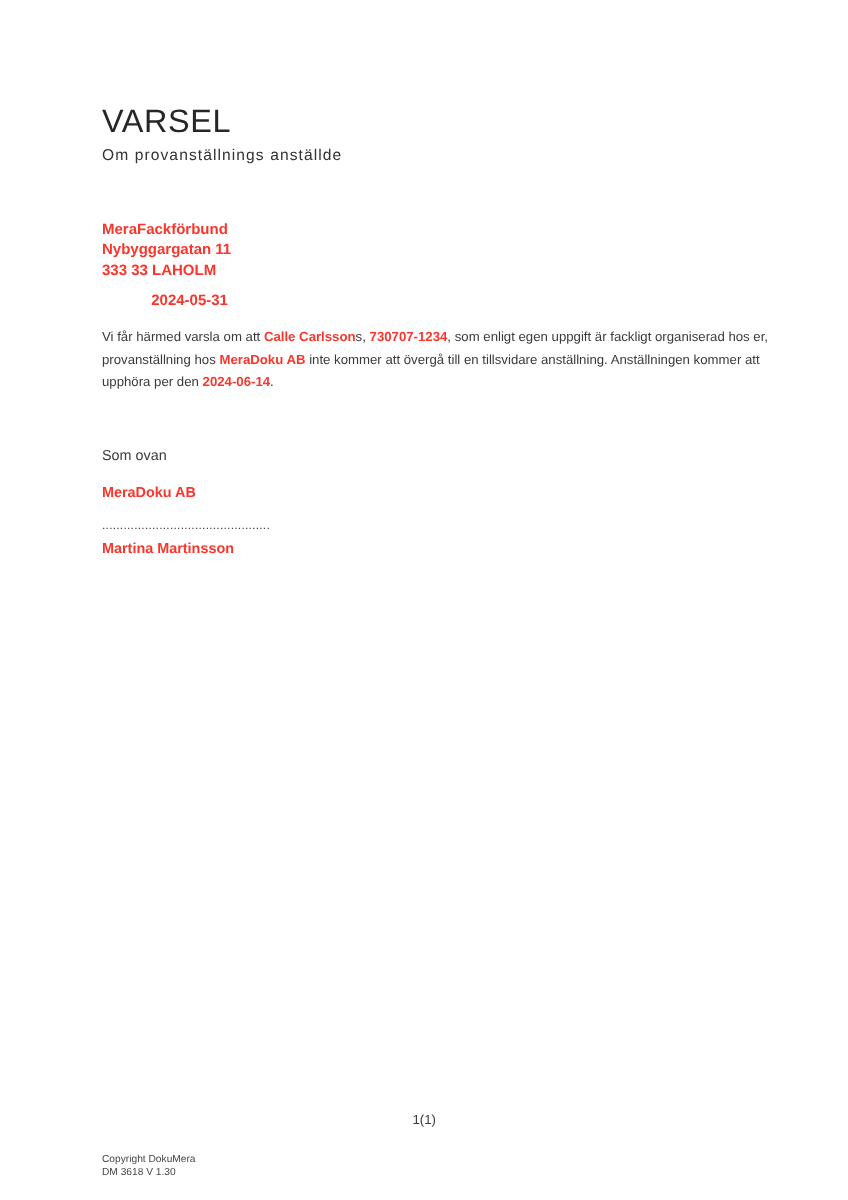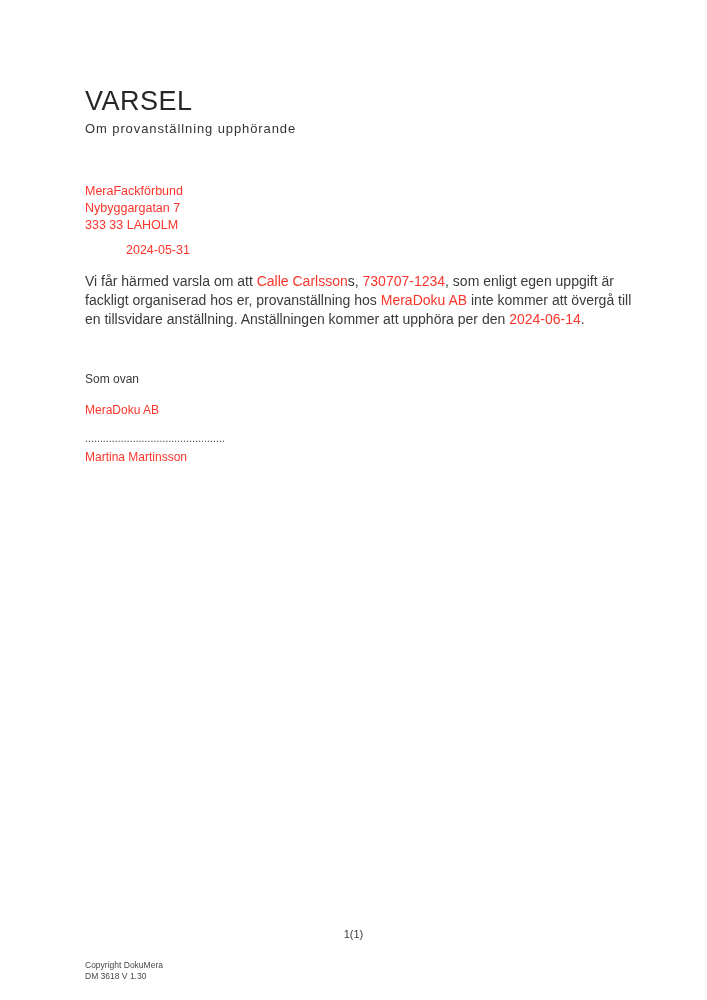--- a/index.html
+++ b/index.html
@@ -20,35 +20,35 @@
     font-weight: 400;
     color: #262626;
     letter-spacing: 0.5px;
   }
   .doc-subtitle {
     top: 121px;
     font-size: 13px;
     color: #333333;
     letter-spacing: 0.9px;
   }
-  .red { color: var(--red, #fa352b); }
+  .red { color: var(--red, #fa352b); font-weight: bold; }
   .address-block {
     top: 183px;
     font-size: 12.5px;
     line-height: 17px;
   }
   .date-line {
     top: 243px;
     font-size: 12.5px;
     margin-left: 41px;
   }
   .body-par {
     top: 272px;
     width: 558px;
-    font-size: 14px;
+    font-size: 11px;
     line-height: 19px;
     color: var(--text, #3a3a3a);
   }
   .kopia-line {
     top: 341px;
     font-size: 12px;
   }
   .som-ovan {
     top: 372px;
     font-size: 12px;
@@ -85,25 +85,25 @@
     color: #474747;
     margin-top: 28px;
   }
 </style>
 </head>
 <body>
 
 <div class="page">
 
   <h1 class="abs doc-title">VARSEL</h1>
-  <div class="abs doc-subtitle">Om provanställning upphörande</div>
+  <div class="abs doc-subtitle">Om provanställnings anställde</div>
 
   <div class="abs address-block red">
     <div>MeraFackförbund</div>
-    <div>Nybyggargatan 7</div>
+    <div>Nybyggargatan 11</div>
     <div>333 33 LAHOLM</div>
   </div>
 
   <div class="abs date-line red">2024-05-31</div>
 
   <p class="abs body-par"><span>Vi får härmed varsla om att </span><span class="red">Calle Carlsson</span><span>s, </span><span class="red">730707-1234</span><span>, som enligt egen uppgift är fackligt organiserad hos er, provanställning hos </span><span class="red">MeraDoku AB</span><span> inte kommer att övergå till en tillsvidare anställning. Anställningen kommer att upphöra per den </span><span class="red">2024-06-14</span><span>.</span></p>
 
 
   <div class="abs som-ovan">Som ovan</div>
 

